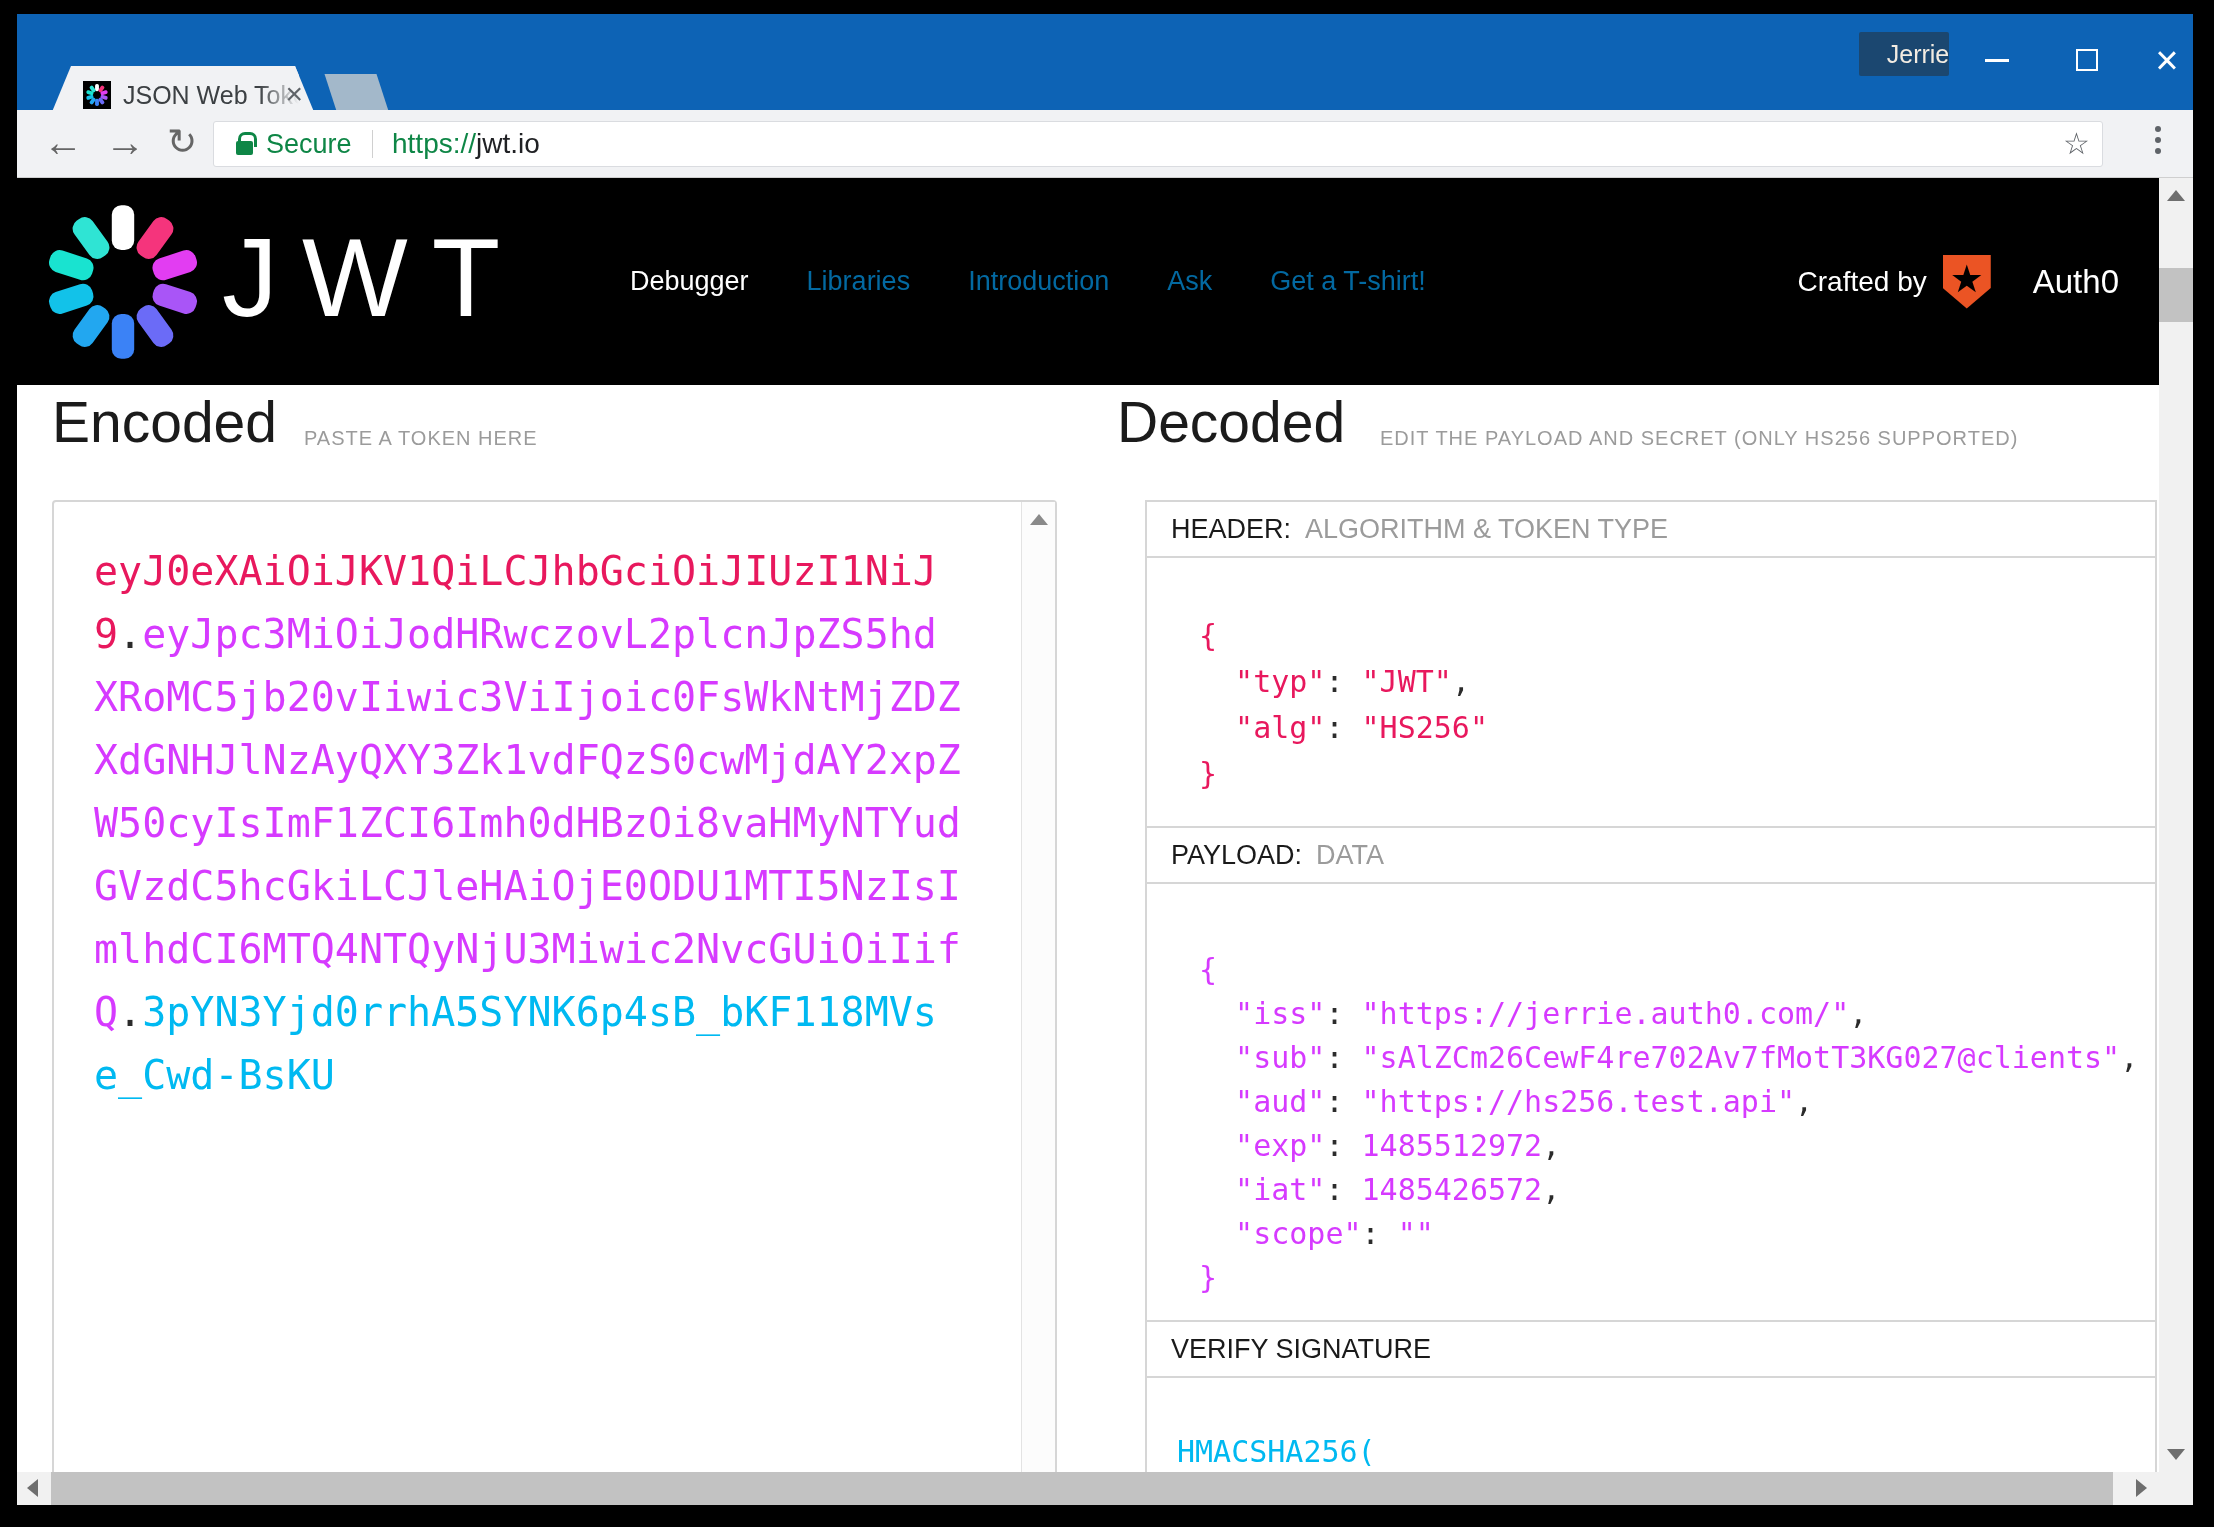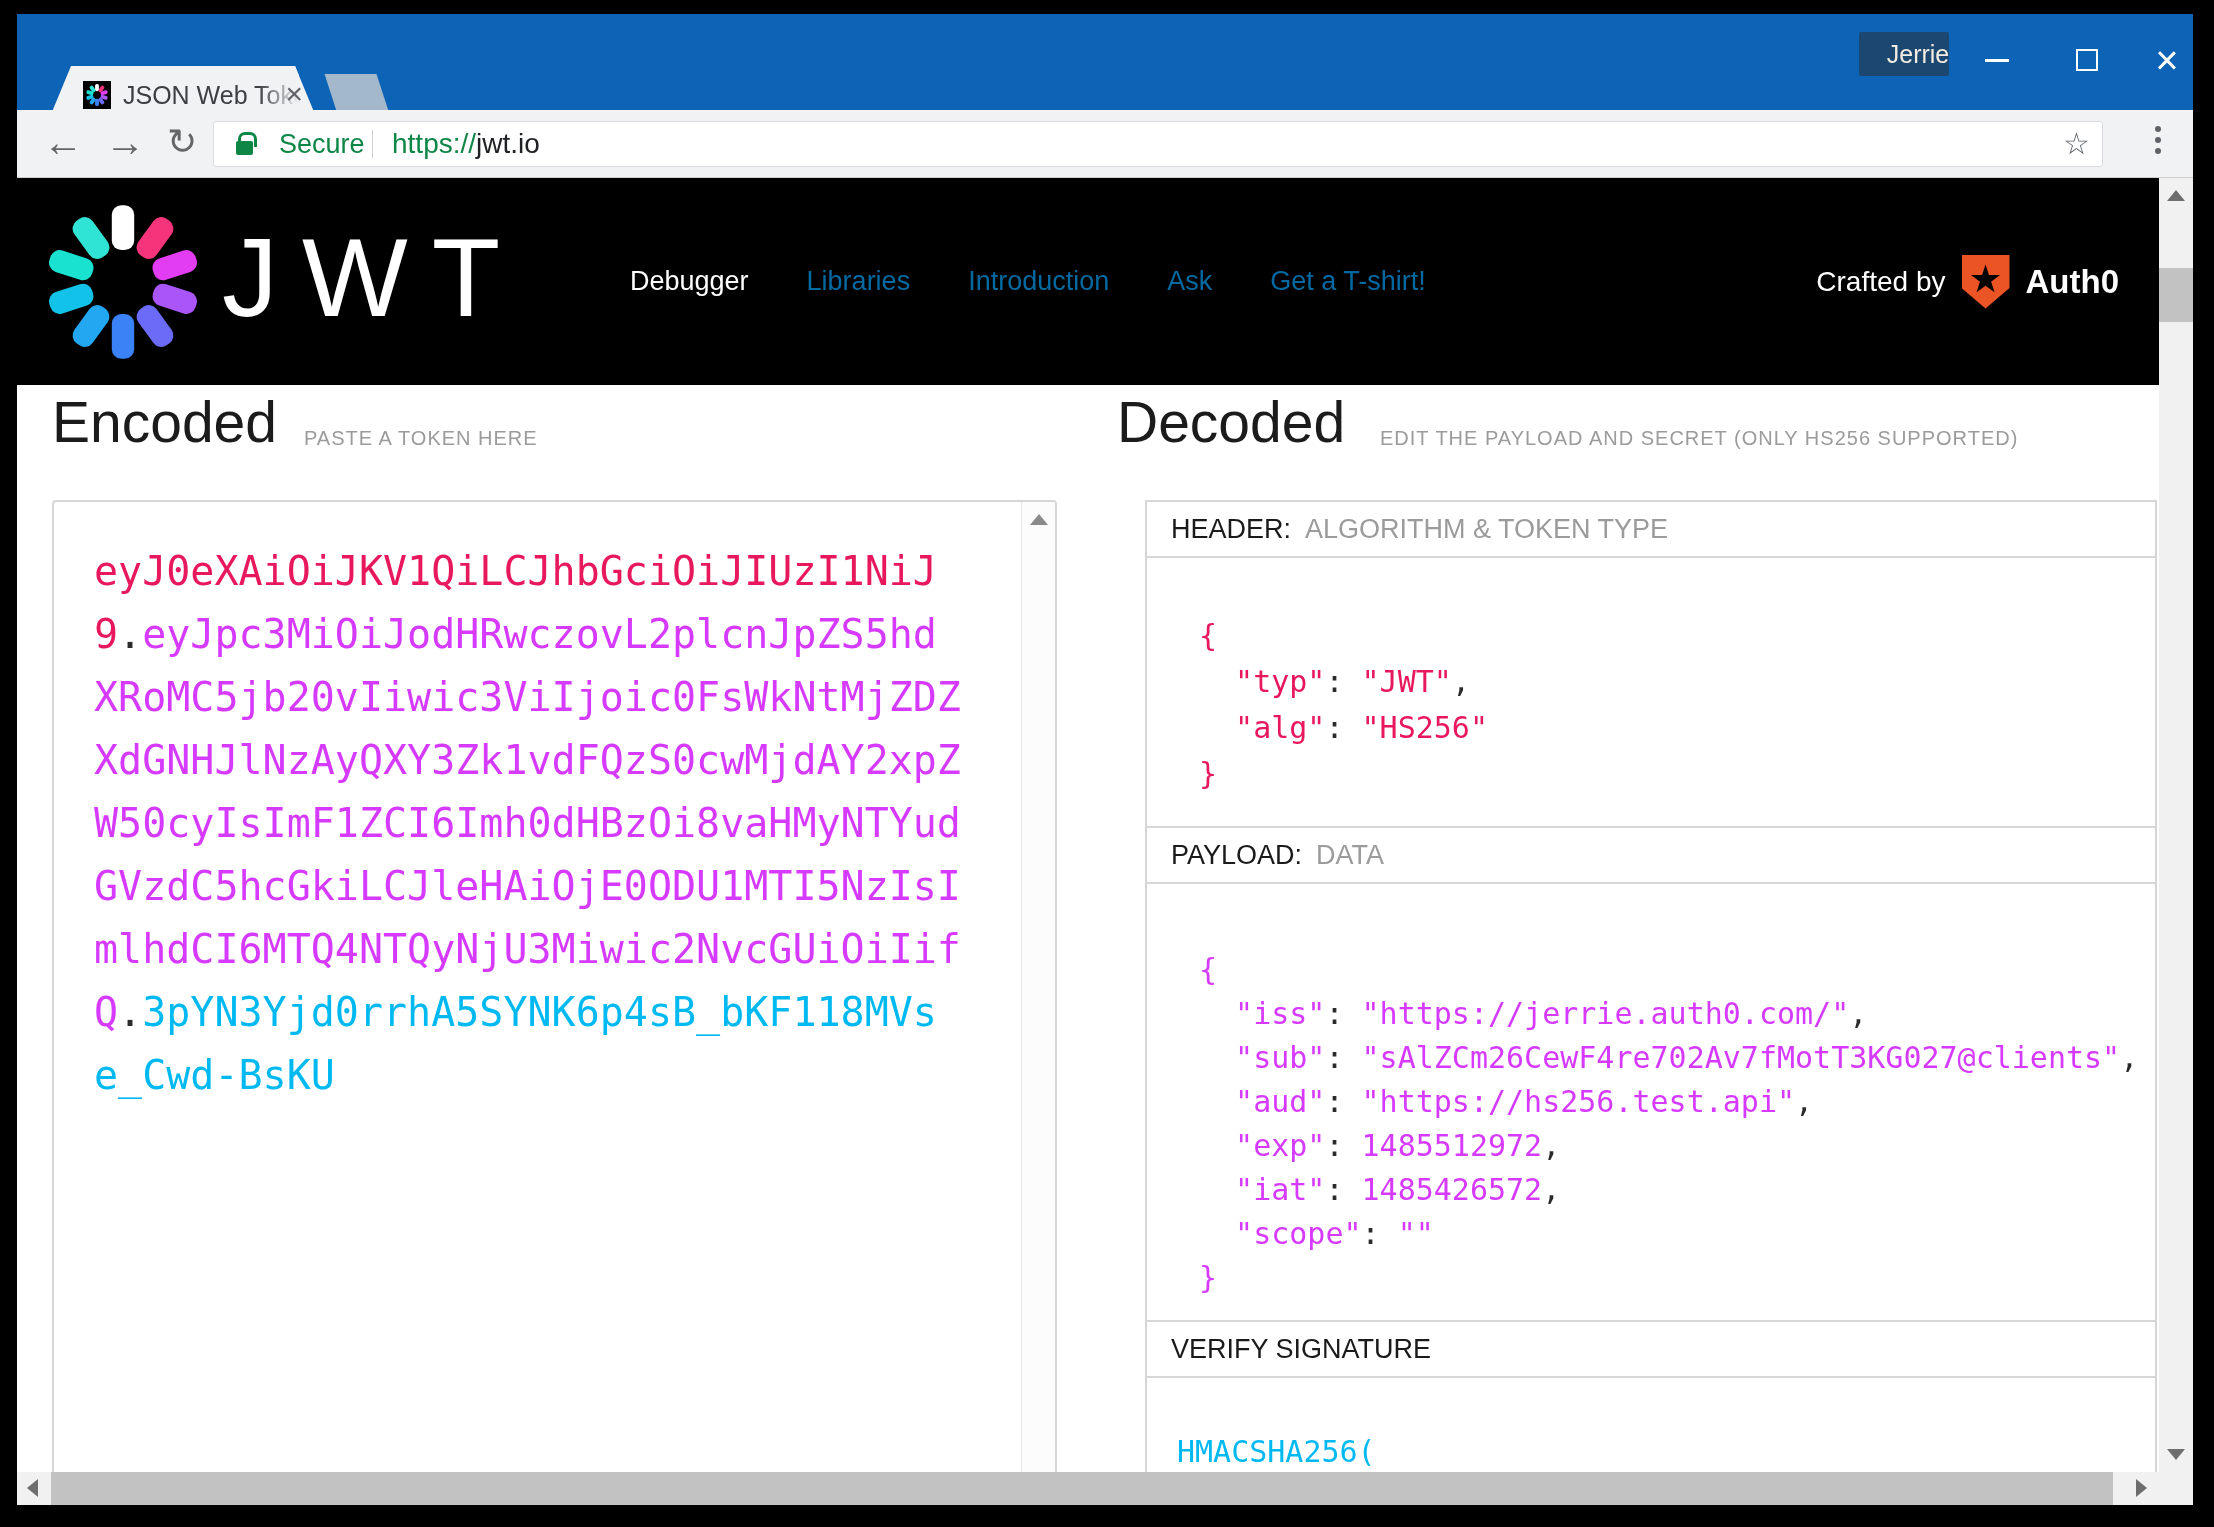--- a/index.html
+++ b/index.html
@@ -29,42 +29,42 @@
   
   .toolbar{position:absolute;left:17px;top:110px;width:2176px;height:68px;background:#f1f2f4;
            border-bottom:1px solid #cfcfcf;}
   .nav-arrow{position:absolute;top:0;height:68px;line-height:64px;font-size:40px;color:#666;}
   .back{left:26px;} .fwd{left:88px;} .reload{left:150px;font-size:36px;}
   .urlbar{position:absolute;left:196px;top:11px;width:1890px;height:46px;background:#fff;
           border:1px solid #dadce0;border-radius:3px;}
   .lock{position:absolute;left:22px;top:19px;width:17px;height:14px;background:#0e8646;border-radius:2px;}
   .lock::before{content:'';position:absolute;top:-9px;left:2px;width:13px;height:12px;border:3px solid #0e8646;
                 border-bottom:none;border-radius:7px 7px 0 0;}
-  .secure-label{position:absolute;left:65px;top:0;height:44px;line-height:44px;font-size:27px;color:#0e8646;}
+  .secure-label{position:absolute;left:52px;top:0;height:44px;line-height:44px;font-size:27px;color:#0e8646;}
   .url-divider{position:absolute;left:158px;top:8px;width:1px;height:28px;background:#d0d0d0;}
   .url-text{position:absolute;left:178px;top:0;height:44px;line-height:44px;font-size:28px;color:#202124;}
   .url-scheme{color:#0e8646;}
   .star{position:absolute;right:12px;top:0;height:44px;line-height:44px;font-size:30px;color:#5f6368;}
   .kebab{position:absolute;right:30px;top:16px;width:8px;}
   .kebab i{display:block;width:6px;height:6px;border-radius:50%;background:#5f6368;margin:0 0 5px 0;}
 
   
   .site-header{position:absolute;left:17px;top:178px;width:2142px;height:207px;background:#000;}
   .jwt-logo{position:absolute;left:26px;top:24px;}
   .jwt-word{position:absolute;left:205px;top:44px;font-size:112px;line-height:112px;color:#fff;
             letter-spacing:24px;font-weight:400;}
   .main-nav{position:absolute;left:613px;top:0;height:100%;display:flex;align-items:center;gap:58px;}
   .nav-item{font-size:27px;color:#0369a1;cursor:pointer;}
   .nav-item.active{color:#fff;}
   .crafted{position:absolute;right:40px;top:0;height:100%;display:flex;align-items:center;gap:16px;}
   .crafted-label{font-size:28px;color:#fff;}
   .auth0-shield{position:relative;width:48px;height:54px;background:#eb5424;
                 clip-path:polygon(0 0,100% 0,100% 62%,50% 100%,0 62%);}
   .auth0-shield span{position:absolute;left:0;top:2px;width:100%;text-align:center;font-size:38px;color:#000;}
-  .auth0-name{font-size:33px;color:#fff;font-weight:bold;}
+  .auth0-name{font-size:33px;color:#fff;font-weight:normal;margin-left:26px;}
 
   
   .content{position:absolute;left:17px;top:385px;width:2142px;height:1087px;background:#fff;overflow:hidden;}
   .pane-title{position:absolute;font-size:57px;font-weight:300;color:#1b1b1b;}
   .pane-sub{position:absolute;font-size:20px;color:#9b9b9b;letter-spacing:1px;}
   .enc-title{left:35px;top:4px;} .enc-sub{left:287px;top:42px;}
   .dec-title{left:1100px;top:4px;} .dec-sub{left:1363px;top:42px;}
 
   .enc-box{position:absolute;left:35px;top:115px;width:1005px;height:1000px;background:#fff;
            border:2px solid #d6d6d6;border-radius:4px;}

